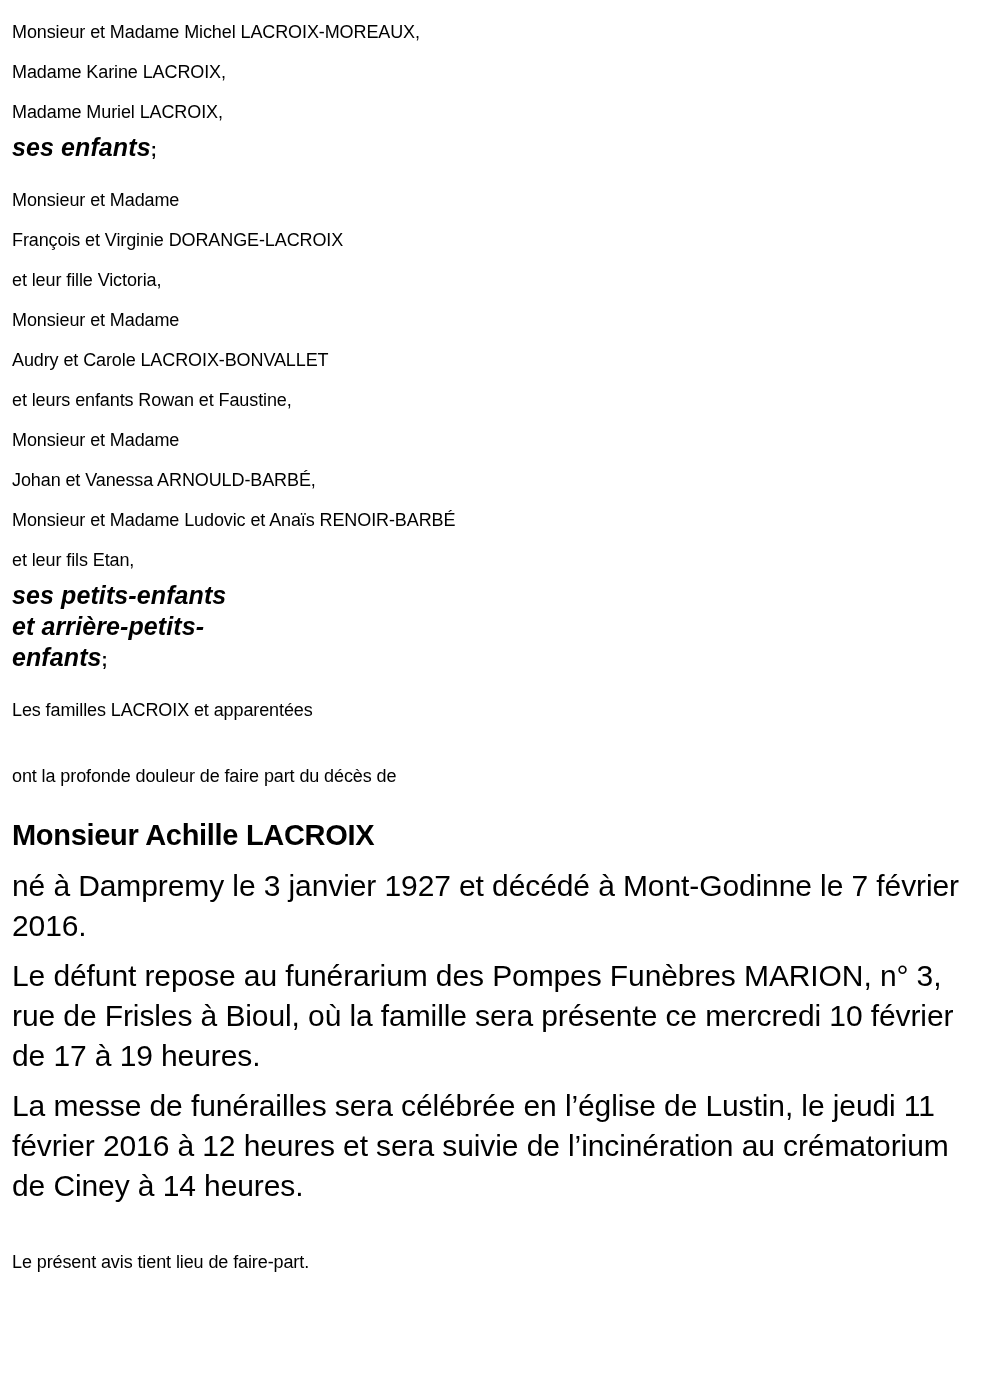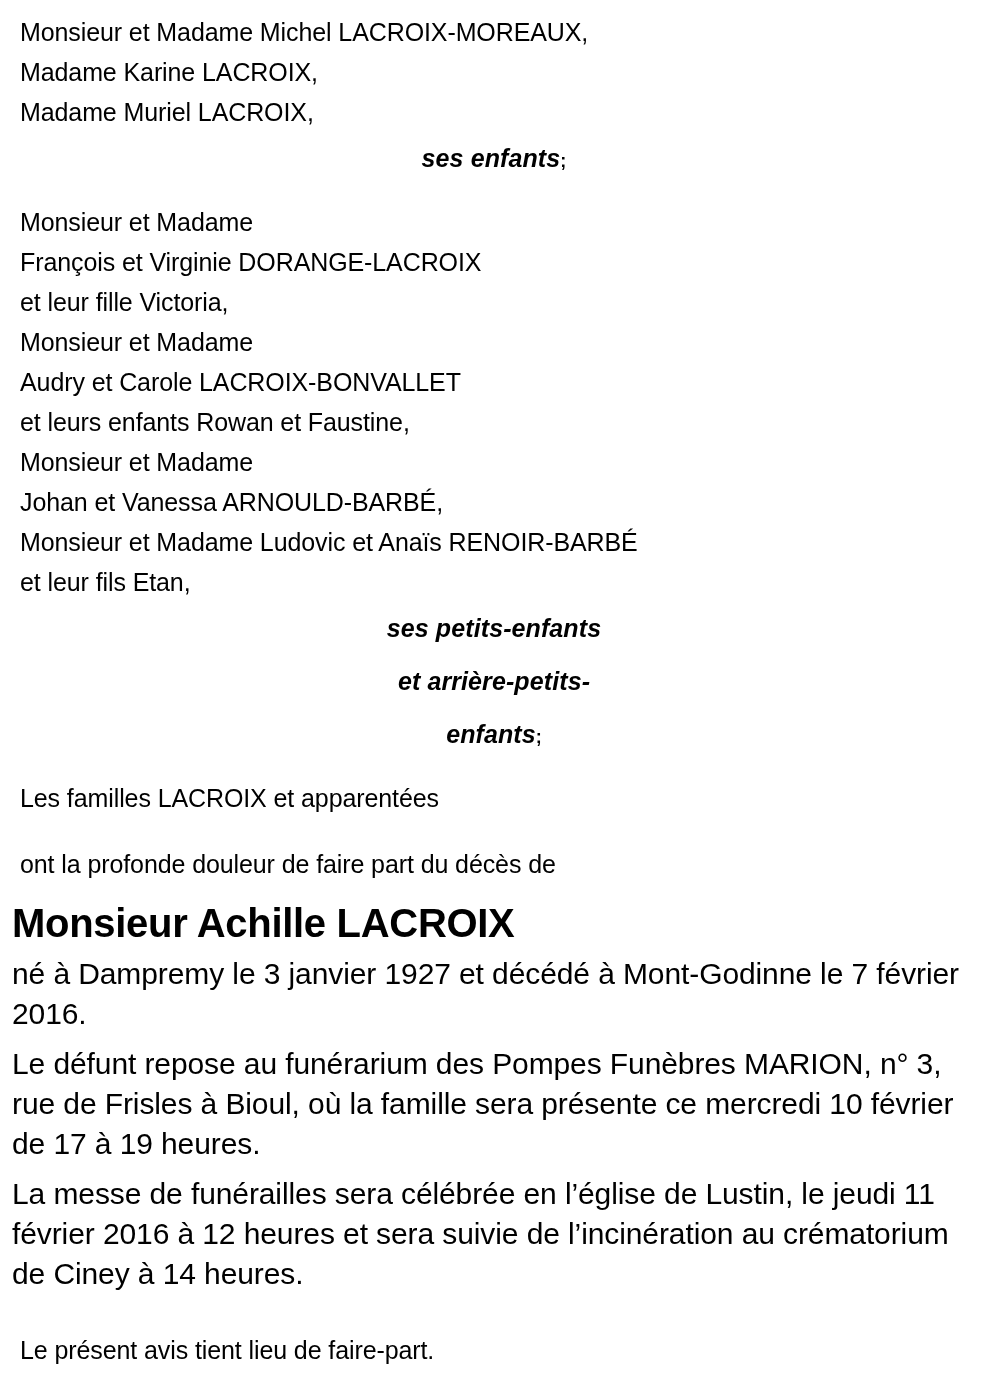--- a/index.html
+++ b/index.html
@@ -20,58 +20,57 @@
   .notice {
     position: relative;
     width: 1000px;
     height: 1373px;
     box-sizing: border-box;
     padding: 12px 14px 0 12px;
   }
 
   
   .line {
-    font-size: 25px;
+    font-size: 18px;
     line-height: 40px;
     letter-spacing: -0.1px;
     white-space: pre;
-    margin-left: 8px;
   }
 
   
   .roster {
     margin: 0;
     padding: 0;
   }
   .roster .line {
     display: block;
   }
 
   
   .relation {
-    text-align: center;
+    text-align: left;
     font-weight: bold;
     font-style: italic;
     font-size: 25px;
-    line-height: 53px;
+    line-height: 31px;
     padding-right: 10px;
     letter-spacing: 0.1px;
   }
   .relation .semi {
     font-style: normal;
     font-weight: bold;
     font-size: 18px;
   }
 
   .spacer-sm { height: 14px; }
   .spacer-md { height: 26px; }
 
   
   .deceased-name {
-    font-size: 40px;
+    font-size: 29px;
     font-weight: bold;
     line-height: 50px;
     letter-spacing: -0.3px;
     margin: 0;
     padding: 14px 0 6px 0;
   }
 
   
   .para {
     font-size: 30px;

